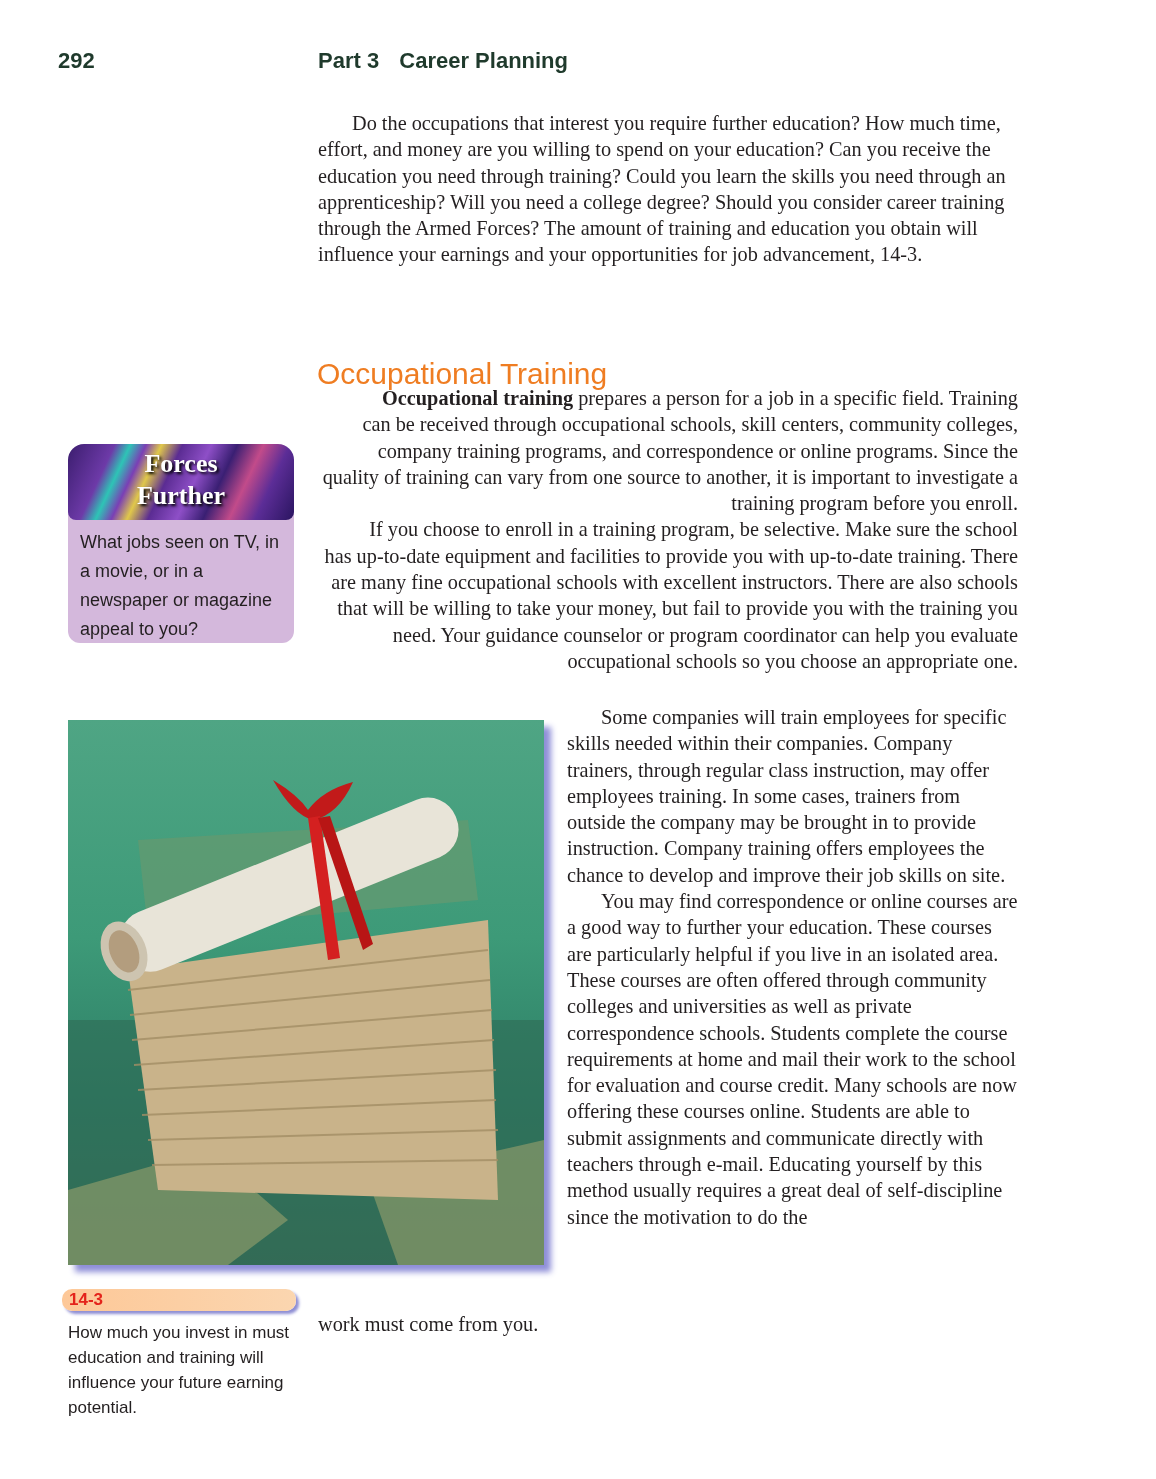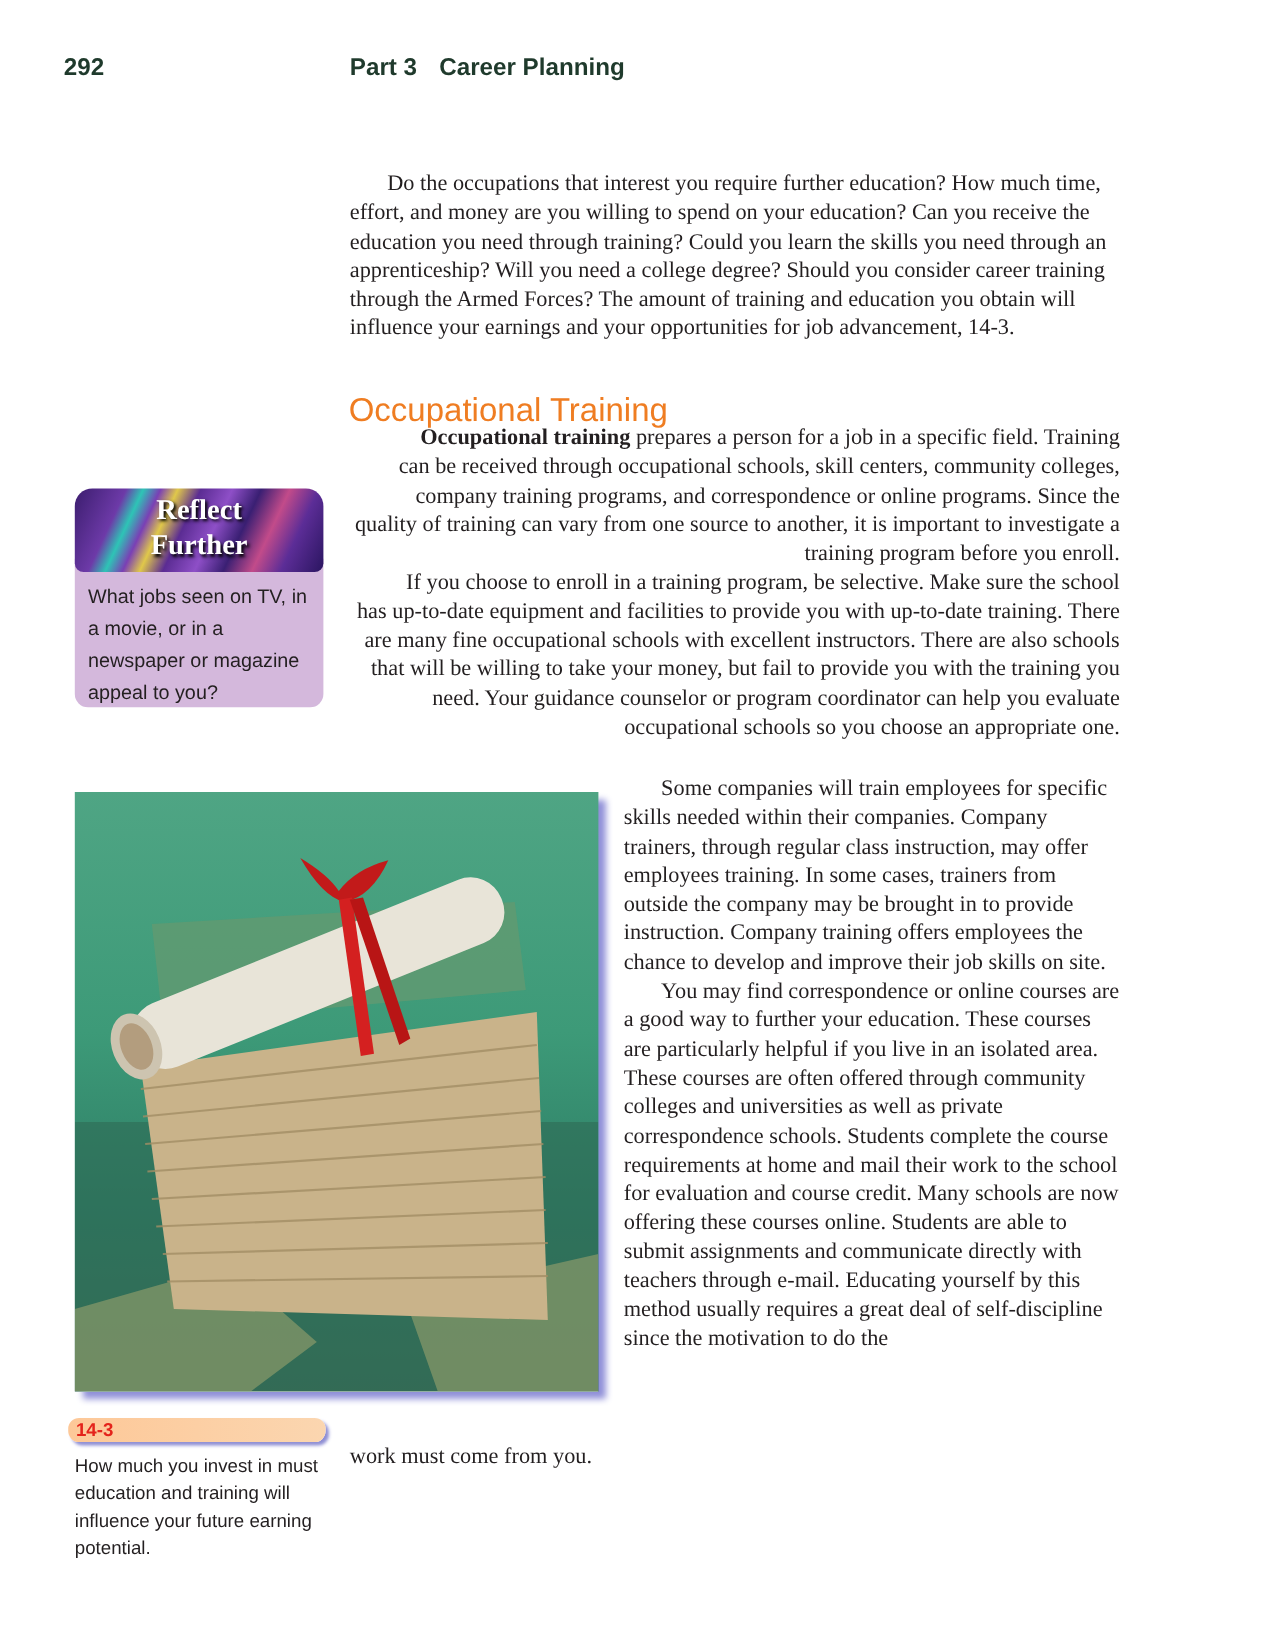--- a/index.html
+++ b/index.html
@@ -3,21 +3,21 @@
   <meta charset="utf-8">
   <style>
     html, body { margin: 0; padding: 0; background: #ffffff; }
     body { width: 1156px; height: 1479px; position: relative; overflow: hidden; font-family: "Liberation Serif", serif; color: #231f20; }
     .hdr { position: absolute; top: 48px; font-family: "Liberation Sans", sans-serif; font-weight: bold; color: #1f3a2c; font-size: 22px; }
     .pgnum { left: 58px; }
     .running { left: 318px; }
     .running .part { margin-right: 14px; }
     .body-text { position: absolute; font-size: 20.3px; line-height: 26.3px; color: #231f20; }
     .body-text p { margin: 0; text-indent: 34px; }
-    .intro { left: 318px; top: 110px; width: 700px; margin-top: 44px; }
+    .intro { left: 318px; top: 110px; width: 700px; }
     .heading { position: absolute; left: 317px; top: 332px; font-family: "Liberation Sans", sans-serif; color: #ef7d22; font-size: 30px; font-weight: normal; }
     .sec1 { left: 318px; top: 385px; width: 700px; text-align: right; }
     .sec2 { left: 567px; top: 704px; width: 452px; }
     .sec3 { left: 318px; top: 1311px; width: 700px; }
     .sec3 p.cont { text-indent: 0; }
     b.term { font-weight: bold; }
 
     .reflect { position: absolute; left: 68px; top: 444px; width: 226px; height: 199px; }
     .reflect-top { position: absolute; left: 0; top: 0; width: 226px; height: 76px; border-radius: 16px 16px 8px 8px;
       background: linear-gradient(115deg, #3b1d6e 0%, #6d3aa8 18%, #2ec4b6 24%, #7a3fb5 30%, #e0c84a 36%, #5b2c93 44%, #8e4fc7 55%, #3a1f73 65%, #c24b8a 75%, #5c2d97 85%, #2a1560 100%);
@@ -49,21 +49,21 @@
 <h2 class="heading">Occupational Training</h2>
 
 <div class="body-text sec1">
   <p><b class="term">Occupational training</b><span> prepares a person for a job in a specific field. Training can be received through occupational schools, skill centers, community colleges, company training programs, and correspondence or online programs. Since the quality of training can vary from one source to another, it is important to investigate a training program before you enroll.</span></p>
   <p>If you choose to enroll in a training program, be selective. Make sure the school has up-to-date equipment and facilities to provide you with up-to-date training. There are many fine occupational schools with excellent instructors. There are also schools that will be willing to take your money, but fail to provide you with the training you need. Your guidance counselor or program coordinator can help you evaluate occupational schools so you choose an appropriate one.</p>
 </div>
 
 <div class="reflect">
   <div class="reflect-top">
     <div class="reflect-title">
-      <div>Reflect</div>
+      <div>Forces</div>
       <div>Further</div>
     </div>
   </div>
   <div class="reflect-body">
     <div class="reflect-text">What jobs seen on TV, in a movie, or in a newspaper or magazine appeal to you?</div>
   </div>
 </div>
 
 <div class="photo">
   <svg width="476" height="545" viewBox="0 0 476 545">

